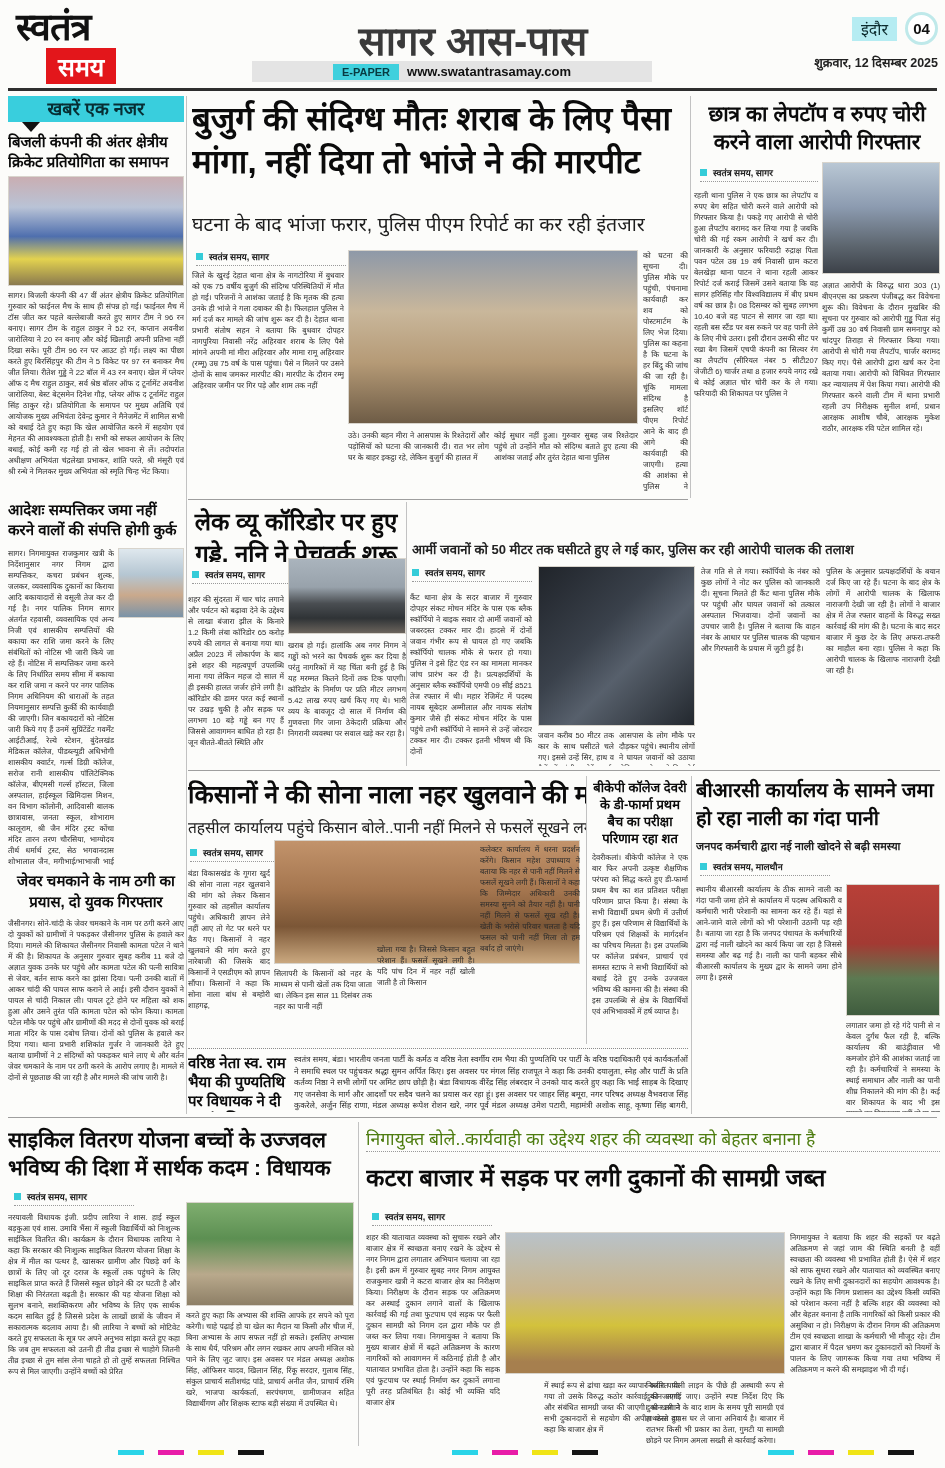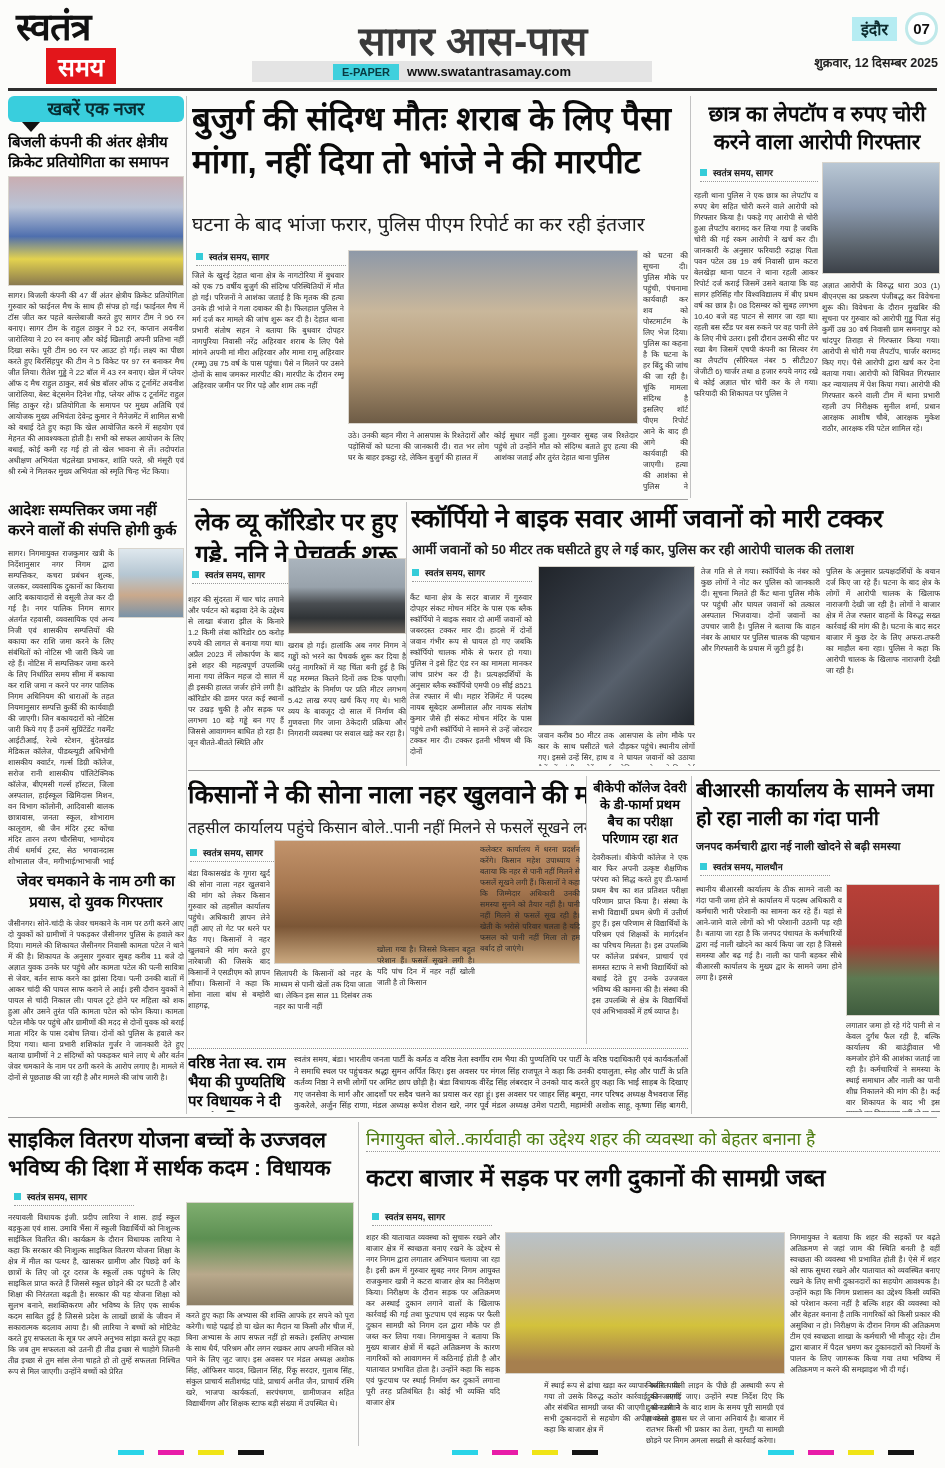--- a/index.html
+++ b/index.html
@@ -24,25 +24,25 @@
   .ph-drain{background:linear-gradient(180deg,#b84038 0%,#a33a33 45%,#5c7a52 72%,#3f5c3e 100%);}
   .ph-cycles{background:linear-gradient(180deg,#7fae6f 0%,#5c8f52 35%,#b9a98c 70%,#8d7f66 100%);}
   .ph-street{background:linear-gradient(180deg,#b9c2c9 0%,#c9b58a 42%,#d3c23c 66%,#a67f4e 92%);}
   .logo-top{font-size:38px;font-weight:900;letter-spacing:-1px;color:#111;line-height:1.05;}
   .logo-bottom{display:inline-block;background:#e3161b;color:#fff;font-weight:900;font-size:25px;padding:1px 12px;margin-left:30px;}
   .section-title{font-size:40px;font-weight:bold;color:#3a3a3a;text-align:center;white-space:nowrap;}
   .epaper-bar{background:#e4e4e4;display:flex;align-items:center;justify-content:center;gap:8px;}
   .epaper-badge{background:#3fd0dd;color:#083b42;font-weight:bold;font-size:11px;padding:2px 9px;}
   .website{font-weight:bold;font-size:13px;color:#111;}
   .edition-row{display:flex;align-items:center;justify-content:flex-end;gap:8px;}
-  .edition-label{background:#b5ecf2;color:#0c2b2e;font-weight:bold;font-size:16px;padding:1px 9px;}
+  .edition-label{background:#b5ecf2;color:#0c2b2e;font-weight:normal;font-size:16px;padding:1px 9px;}
   .page-circle{width:27px;height:27px;border:3px solid #bfe9ea;border-radius:50%;background:#fff;
                display:flex;align-items:center;justify-content:center;font-weight:900;font-size:15px;color:#111;}
   .date-line{font-size:12.5px;font-weight:bold;color:#222;text-align:right;margin-top:9px;}
-  .glance{background:#39cedd;color:#072e33;font-weight:900;font-size:18px;text-align:center;line-height:26px;border-radius:6px;}
+  .glance{background:#39cedd;color:#072e33;font-weight:900;font-size:18px;text-align:center;line-height:26px;}
   .tri{width:0;height:0;border-left:9px solid transparent;border-right:9px solid transparent;border-top:10px solid #111;}
   .regs{display:flex;gap:14px;}
   .regs span{display:inline-block;width:26px;height:5px;}
   .rc{background:#2ad4e8;} .rm{background:#e81ca8;} .ry{background:#f0e416;} .rk{background:#151515;}
 </style>
 </head>
 <body>
 
 <div class="page">
 
@@ -51,21 +51,21 @@
     <div class="logo-bottom">समय</div>
   </div>
   <div class="b epaper-bar" style="left:252px;top:61px;width:400px;height:21px;">
     <span class="epaper-badge">E-PAPER</span>
     <span class="website">www.swatantrasamay.com</span>
   </div>
   <div class="b section-title" style="left:278px;top:12px;width:390px;">सागर आस-पास</div>
   <div class="b" style="left:762px;top:12px;width:176px;">
     <div class="edition-row">
       <span class="edition-label">इंदौर</span>
-      <span class="page-circle">07</span>
+      <span class="page-circle">04</span>
     </div>
     <div class="date-line">शुक्रवार, 12 दिसम्बर 2025</div>
   </div>
   <div class="b" style="left:8px;top:88px;width:929px;height:3px;background:#2e2e2e;"></div>
 
   <div class="b glance" style="left:8px;top:96px;width:176px;height:26px;">खबरें एक नजर</div>
   <div class="b tri" style="left:22px;top:122px;"></div>
   <div class="b h" style="left:8px;top:132px;width:176px;height:42px;font-size:15px;line-height:1.35;">बिजली कंपनी की अंतर क्षेत्रीय क्रिकेट प्रतियोगिता का समापन</div>
   <div class="b photo ph-cricket" style="left:8px;top:176px;width:176px;height:110px;"></div>
   <div class="b t" style="left:8px;top:290px;width:176px;height:206px;">सागर। बिजली कंपनी की 47 वीं अंतर क्षेत्रीय क्रिकेट प्रतियोगिता गुरुवार को फाईनल मैच के साथ ही संपन्न हो गई। फाईनल मैच में टॉस जीत कर पहले बल्लेबाजी करते हुए सागर टीम ने 96 रन बनाए। सागर टीम के राहुल ठाकुर ने 52 रन, कप्तान अवनीश जारोलिया ने 20 रन बनाए और कोई खिलाड़ी अपनी प्रतिभा नहीं दिखा सके। पूरी टीम 96 रन पर आउट हो गई। लक्ष्य का पीछा करते हुए बिरसिंहपुर की टीम ने 5 विकेट पर 97 रन बनाकर मैच जीत लिया। रीतेश गुड्डे ने 22 बॉल में 43 रन बनाए। खेल में प्लेयर ऑफ द मैच राहुल ठाकुर, सर्व श्रेष्ठ बॉलर ऑफ द टूर्नामेंट अवनीश जारोलिया, बेस्ट बेट्समेन दिनेश गौड़, प्लेयर ऑफ द टूर्नामेंट राहुल सिंह ठाकुर रहे। प्रतियोगिता के समापन पर मुख्य अतिथि एवं आयोजक मुख्य अभियंता देवेन्द्र कुमार ने मैनेजमेंट में शामिल सभी को बधाई देते हुए कहा कि खेल आयोजित करने में सहयोग एवं मेहनत की आवश्यकता होती है। सभी को सफल आयोजन के लिए बधाई, कोई कमी रह गई हो तो खेल भावना से लें। तदोपरांत अधीक्षण अभियंता चंद्रलेखा प्रभाकर, शांति परते, श्री मंसूरी एवं श्री रन्धे ने मिलकर मुख्य अभियंता को स्मृति चिन्ह भेंट किया।</div>
@@ -98,21 +98,20 @@
   <div class="b t" style="left:694px;top:190px;width:124px;height:306px;">रहली थाना पुलिस ने एक छात्र का लेपटॉप व रुपए बेग सहित चोरी करने वाले आरोपी को गिरफ्तार किया है। पकड़े गए आरोपी से चोरी हुआ लैपटॉप बरामद कर लिया गया है जबकि चोरी की गई रकम आरोपी ने खर्च कर दी। जानकारी के अनुसार फरियादी रुद्राक्ष पिता पवन पटेल उम्र 19 वर्ष निवासी ग्राम कटरा बेलखेड़ा थाना पाटन ने थाना रहली आकर रिपोर्ट दर्ज कराई जिसमें उसने बताया कि वह सागर हरिसिंह गौर विश्वविद्यालय में बीए प्रथम वर्ष का छात्र है। 08 दिसम्बर को सुबह लगभग 10.40 बजे वह पाटन से सागर जा रहा था। रहली बस स्टैंड पर बस रुकने पर वह पानी लेने के लिए नीचे उतरा। इसी दौरान उसकी सीट पर रखा बैग जिसमें एचपी कंपनी का सिल्वर रंग का लैपटॉप (सीरियल नंबर 5 सीटी207 जेजीटी 6) चार्जर तथा 8 हजार रुपये नगद रखे थे कोई अज्ञात चोर चोरी कर के ले गया। फरियादी की शिकायत पर पुलिस ने</div>
   <div class="b t" style="left:822px;top:280px;width:118px;height:216px;">अज्ञात आरोपी के विरुद्ध धारा 303 (1) बीएनएस का प्रकरण पंजीबद्ध कर विवेचना शुरू की। विवेचना के दौरान मुखबिर की सूचना पर गुरुवार को आरोपी गुड्डू पिता संतू कुर्मी उम्र 30 वर्ष निवासी ग्राम समनापुर को चांदपुर तिराहा से गिरफ्तार किया गया। आरोपी से चोरी गया लैपटॉप, चार्जर बरामद किए गए। पैसे आरोपी द्वारा खर्च कर देना बताया गया। आरोपी को विधिवत गिरफ्तार कर न्यायालय में पेश किया गया। आरोपी की गिरफ्तार करने वाली टीम में थाना प्रभारी रहली उप निरीक्षक सुनील शर्मा, प्रधान आरक्षक आशीष चौबे, आरक्षक मुकेश राठौर, आरक्षक रवि पटेल शामिल रहे।</div>
 
   <div class="b h" style="left:188px;top:506px;width:216px;height:56px;font-size:24px;line-height:1.35;text-align:center;">लेक व्यू कॉरिडोर पर हुए गड्ढे, ननि ने पेचवर्क शुरू किया</div>
   <div class="b byline" style="left:192px;top:568px;width:118px;"><span class="sq"></span><span>स्वतंत्र समय, सागर</span></div>
   <div class="b t" style="left:188px;top:594px;width:96px;height:172px;">शहर की सुंदरता में चार चांद लगाने और पर्यटन को बढ़ावा देने के उद्देश्य से लाखा बंजारा झील के किनारे 1.2 किमी लंबा कॉरिडोर 65 करोड़ रुपये की लागत से बनाया गया था। अप्रैल 2023 में लोकार्पण के बाद इसे शहर की महत्वपूर्ण उपलब्धि माना गया लेकिन महज दो साल में ही इसकी हालत जर्जर होने लगी है। कॉरिडोर की डामर परत कई स्थानों पर उखड़ चुकी है और सड़क पर लगभग 10 बड़े गड्ढे बन गए हैं जिससे आवागमन बाधित हो रहा है। जून बीतते-बीतते स्थिति और</div>
   <div class="b photo ph-road" style="left:288px;top:558px;width:118px;height:76px;"></div>
   <div class="b t" style="left:288px;top:640px;width:118px;height:126px;">खराब हो गई। हालांकि अब नगर निगम ने गड्ढों को भरने का पैचवर्क शुरू कर दिया है परंतु नागरिकों में यह चिंता बनी हुई है कि यह मरम्मत कितने दिनों तक टिक पाएगी। कॉरिडोर के निर्माण पर प्रति मीटर लगभग 5.42 लाख रुपए खर्च किए गए थे। भारी व्यय के बावजूद दो साल में निर्माण की गुणवत्ता गिर जाना ठेकेदारी प्रक्रिया और निगरानी व्यवस्था पर सवाल खड़े कर रहा है।</div>
   <div class="b vline" style="left:406px;top:502px;height:264px;"></div>
 
-  <div class="b h" style="left:411px;top:502px;width:530px;height:36px;font-size:25px;line-height:1.3;white-space:nowrap;">स्कॉर्पियो ने बाइक सवार आर्मी जवानों को मारी टक्कर</div>
   <div class="b h" style="left:412px;top:540px;width:529px;height:20px;font-size:13px;font-weight:bold;color:#222;white-space:nowrap;">आर्मी जवानों को 50 मीटर तक घसीटते हुए ले गई कार, पुलिस कर रही आरोपी चालक की तलाश</div>
   <div class="b byline" style="left:412px;top:566px;width:120px;"><span class="sq"></span><span>स्वतंत्र समय, सागर</span></div>
   <div class="b t" style="left:410px;top:592px;width:122px;height:174px;">कैंट थाना क्षेत्र के सदर बाजार में गुरुवार दोपहर संकट मोचन मंदिर के पास एक ब्लैक स्कॉर्पियो ने बाइक सवार दो आर्मी जवानों को जबरदस्त टक्कर मार दी। हादसे में दोनों जवान गंभीर रूप से घायल हो गए जबकि स्कॉर्पियो चालक मौके से फरार हो गया। पुलिस ने इसे हिट एंड रन का मामला मानकर जांच प्रारंभ कर दी है। प्रत्यक्षदर्शियों के अनुसार ब्लैक स्कॉर्पियो एमपी 09 सीई 8521 तेज रफ्तार में थी। महार रेजिमेंट में पदस्थ नायब सूबेदार अम्मीलाल और नायक संतोष कुमार जैसे ही संकट मोचन मंदिर के पास पहुंचे तभी स्कॉर्पियो ने सामने से उन्हें जोरदार टक्कर मार दी। टक्कर इतनी भीषण थी कि दोनों</div>
   <div class="b photo ph-accident" style="left:538px;top:566px;width:157px;height:160px;"></div>
   <div class="b t" style="left:538px;top:730px;width:76px;height:36px;">जवान करीब 50 मीटर तक कार के साथ घसीटते चले गए। इससे उन्हें सिर, हाथ व पैरों में गंभीर चोटें आई। जबकि आर्मी जवान हेलमेट पहने हुए थे। हादसा होते ही</div>
   <div class="b t" style="left:619px;top:730px;width:76px;height:36px;">आसपास के लोग मौके पर दौड़कर पहुंचे। स्थानीय लोगों ने घायल जवानों को उठाया लेकिन इससे पहले कि कोई चालक को रोक पाता वह कार लेकर भाग निकला।</div>
   <div class="b t" style="left:701px;top:566px;width:119px;height:200px;">तेज गति से ले गया। स्कॉर्पियो के नंबर को कुछ लोगों ने नोट कर पुलिस को जानकारी दी। सूचना मिलते ही कैंट थाना पुलिस मौके पर पहुंची और घायल जवानों को तत्काल अस्पताल भिजवाया। दोनों जवानों का उपचार जारी है। पुलिस ने बताया कि वाहन नंबर के आधार पर पुलिस चालक की पहचान और गिरफ्तारी के प्रयास में जुटी हुई है।</div>
   <div class="b t" style="left:826px;top:566px;width:114px;height:200px;">पुलिस के अनुसार प्रत्यक्षदर्शियों के बयान दर्ज किए जा रहे हैं। घटना के बाद क्षेत्र के लोगों में आरोपी चालक के खिलाफ नाराजगी देखी जा रही है। लोगों ने बाजार क्षेत्र में तेज रफ्तार वाहनों के विरुद्ध सख्त कार्रवाई की मांग की है। घटना के बाद सदर बाजार में कुछ देर के लिए अफरा-तफरी का माहौल बना रहा। पुलिस ने कहा कि आरोपी चालक के खिलाफ नाराजगी देखी जा रही है।</div>
   <div class="b hline" style="left:188px;top:770px;width:752px;"></div>
 

